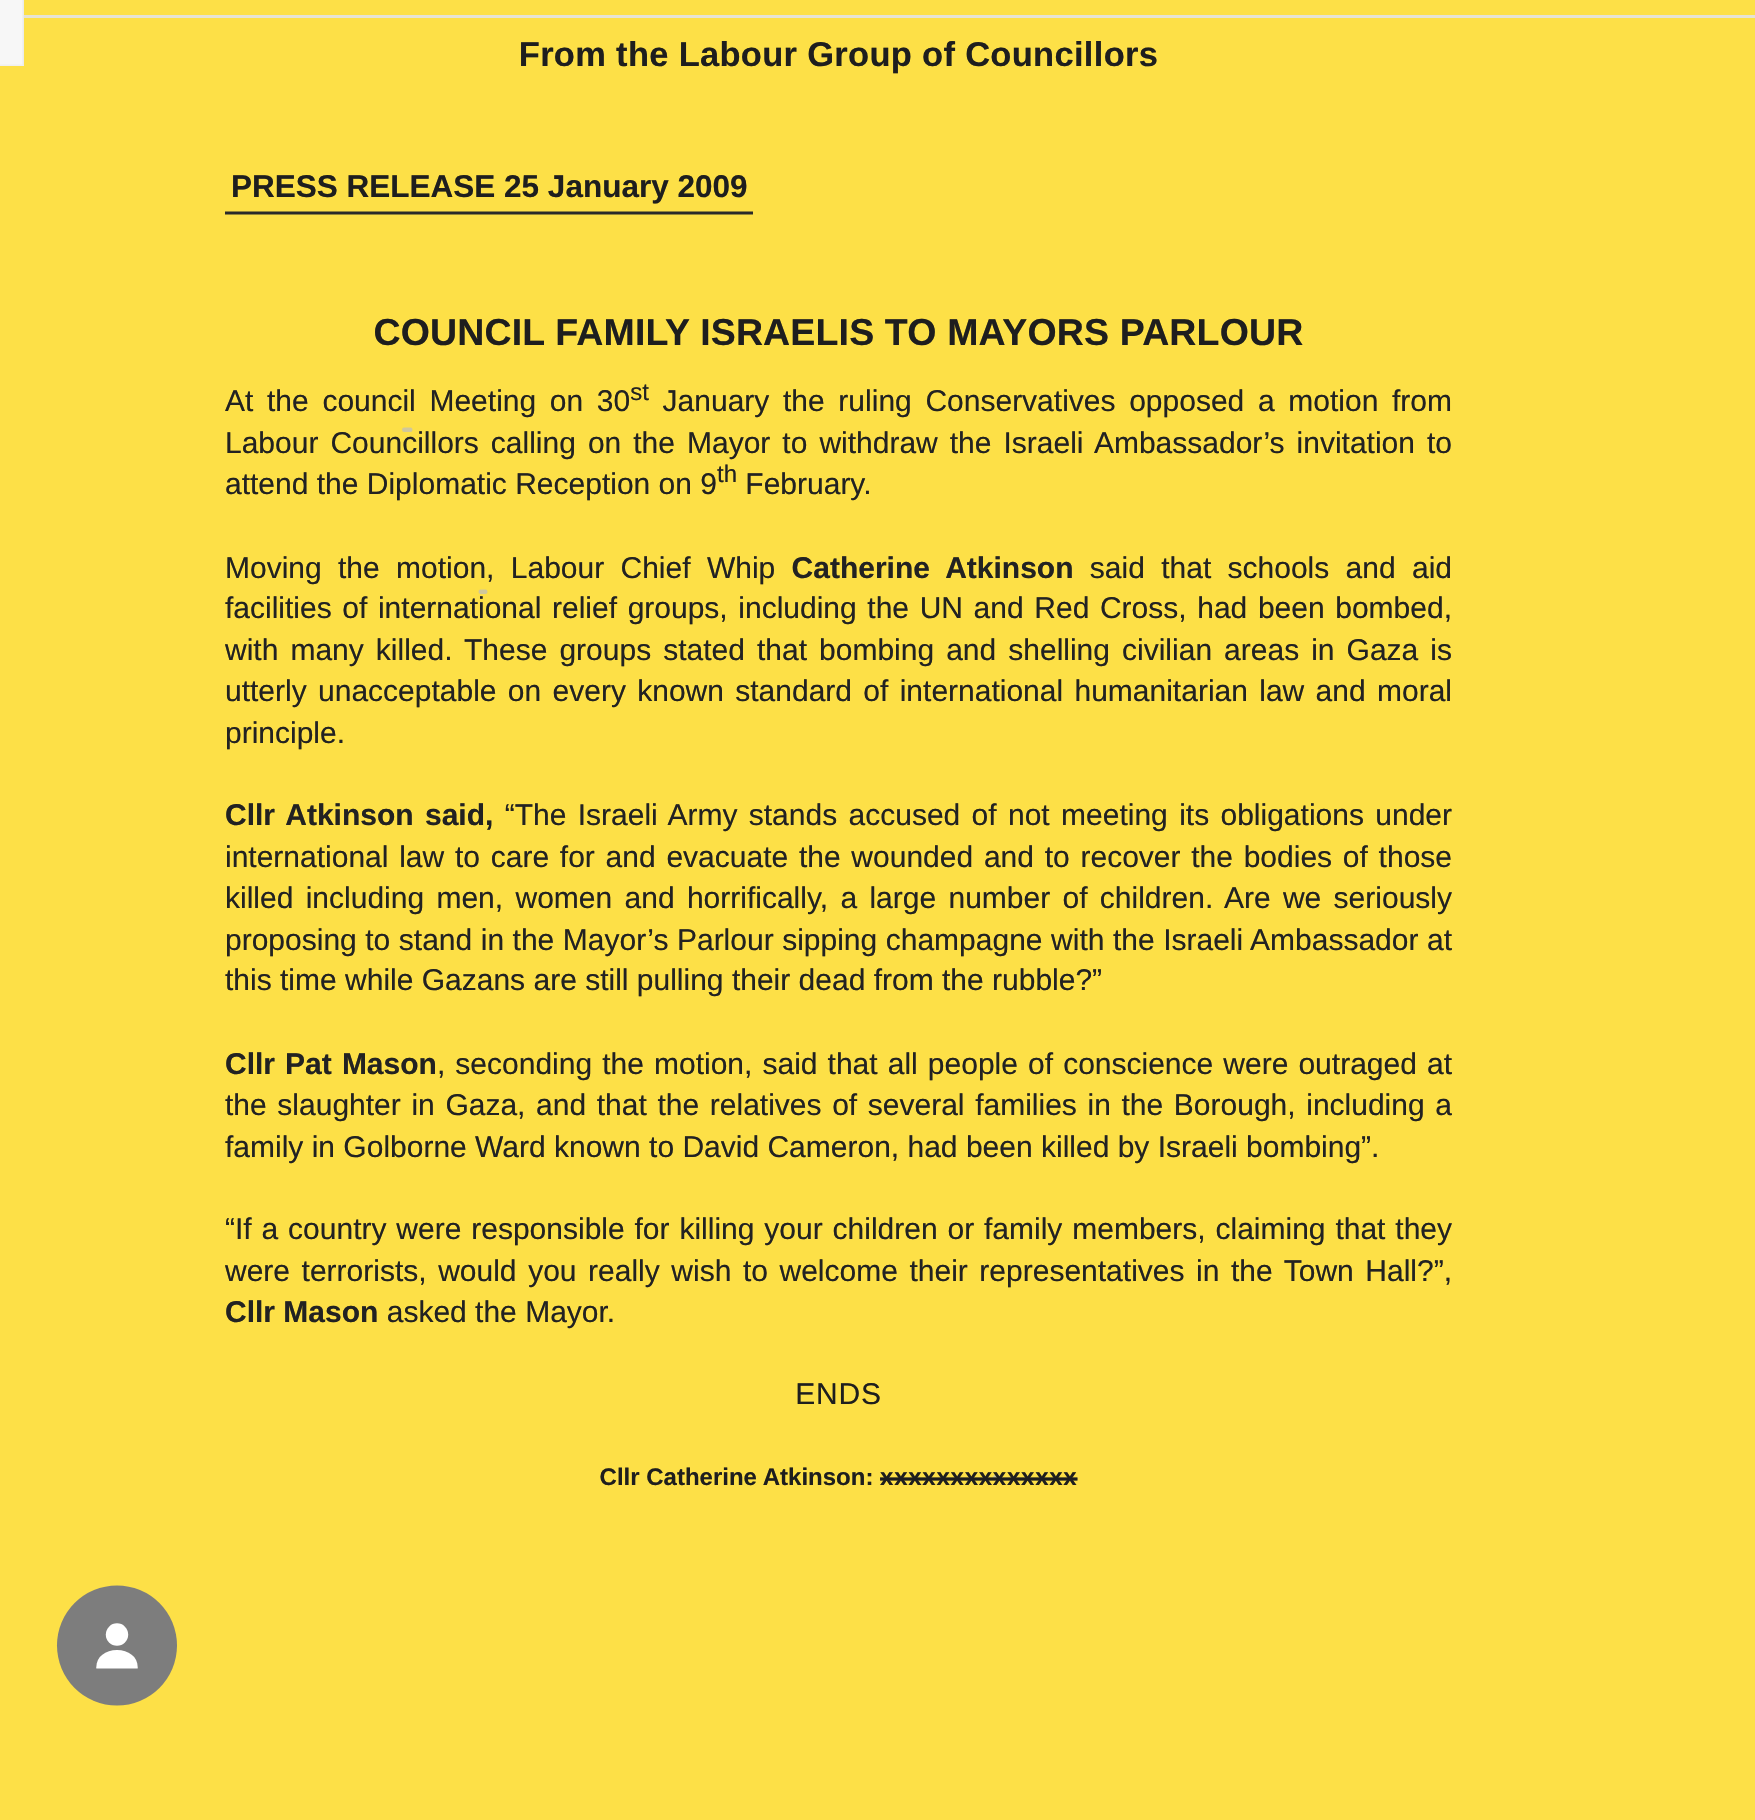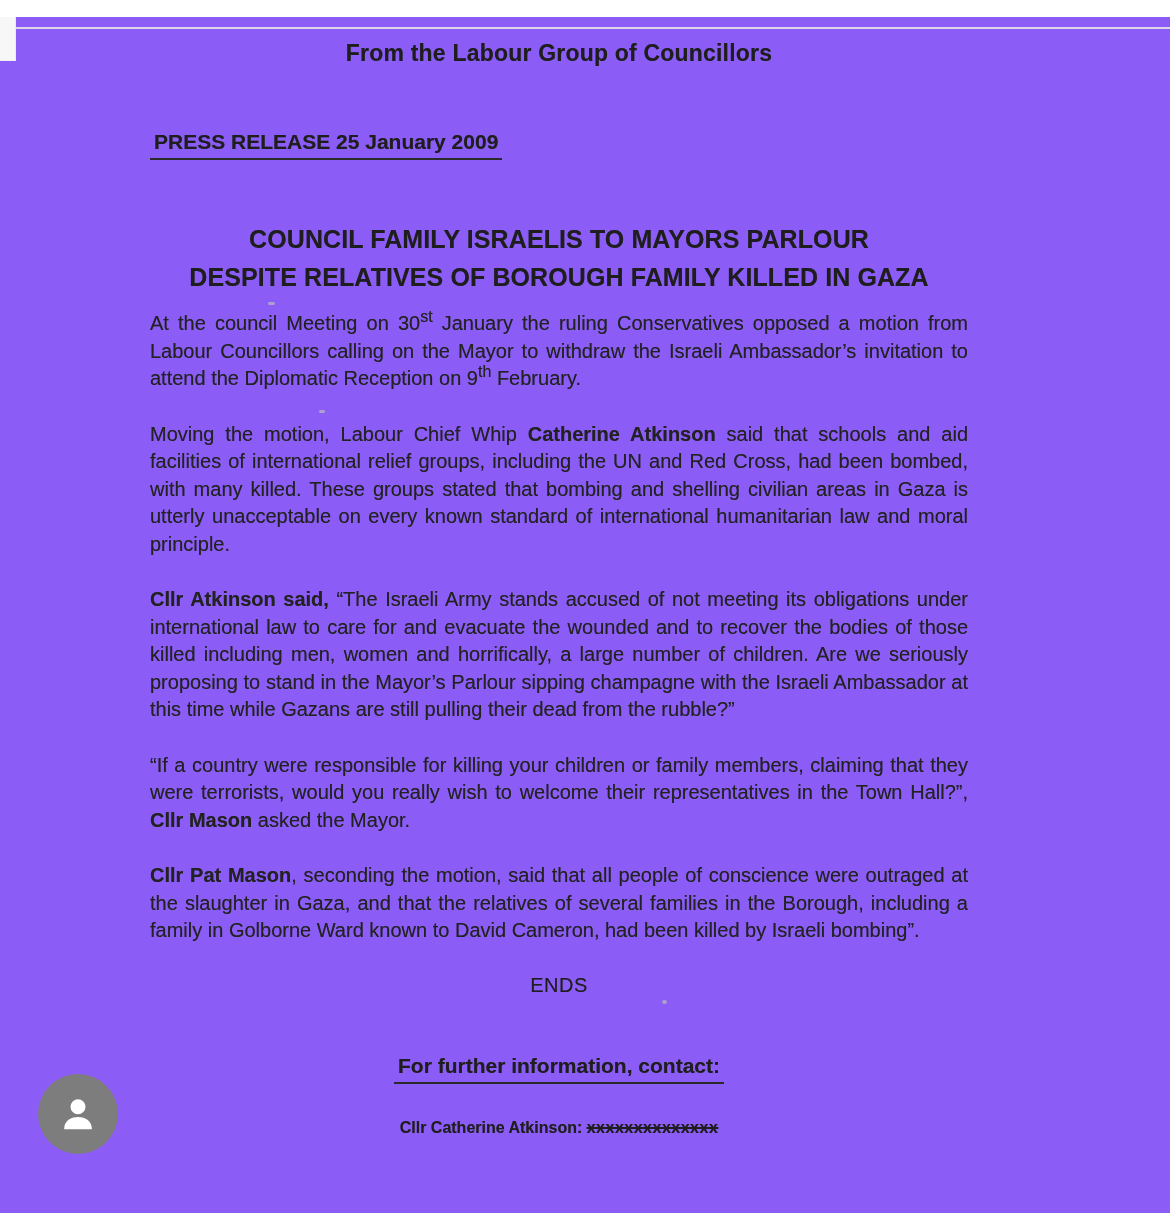--- a/index.html
+++ b/index.html
@@ -7,22 +7,21 @@
   body {
     background: #ffffff;
     font-family: "Liberation Sans", "DejaVu Sans", sans-serif;
     color: #1e1e1e;
     position: relative;
     overflow: hidden;
   }
   .page {
     position: absolute;
     inset: 0;
-    background: #8b5cf6;
-    margin-top: 17px;
+    background: #fde047;
   }
   
   .scan-top-line {
     position: absolute; top: 10px; left: 0; width: 100%; height: 1.5px;
     background: #e3e3e3; opacity: .9;
   }
   .scan-corner {
     position: absolute; top: 0; left: 0; width: 16px; height: 44px;
     background: #f7f7f7; border-right: 1px solid #ececec; border-bottom: 1px solid #f0f0f0;
   }
@@ -100,36 +99,32 @@
   <div class="content">
 
     <h1 class="from-line">From the Labour Group of Councillors</h1>
 
     <h2 class="press-release">
       <span class="underlined">PRESS RELEASE 25 January 2009</span>
     </h2>
 
     <h3 class="headline">
       <span>COUNCIL FAMILY ISRAELIS TO MAYORS PARLOUR</span><br>
-      <span>DESPITE RELATIVES OF BOROUGH FAMILY KILLED IN GAZA</span>
     </h3>
 
     <div class="paras">
         <p class="para"><span>At the council Meeting on 30</span><sup>st</sup><span> January the ruling Conservatives opposed a motion from Labour Councillors calling on the Mayor to withdraw the Israeli Ambassador’s invitation to attend the Diplomatic Reception on 9</span><sup>th</sup><span> February.</span></p>
         <p class="para"><span>Moving the motion, Labour Chief Whip </span><span class="b">Catherine Atkinson</span><span> said that schools and aid facilities of international relief groups, including the UN and Red Cross, had been bombed, with many killed.  These groups stated that bombing and shelling civilian areas in Gaza is utterly unacceptable on every known standard of international humanitarian law and moral principle.</span></p>
         <p class="para"><span class="b">Cllr Atkinson said,</span><span> “The Israeli Army stands accused of not meeting its obligations under international law to care for and evacuate the wounded and to recover the bodies of those killed including men, women and horrifically, a large number of children.  Are we seriously proposing to stand in the Mayor’s Parlour sipping champagne with the Israeli Ambassador at this time while Gazans are still pulling their dead from the rubble?”</span></p>
+        <p class="para"><span class="b">Cllr Pat Mason</span><span>, seconding the motion, said that all people of conscience were outraged at the slaughter in Gaza, and that the relatives of several families in the Borough, including a family in Golborne Ward known to David Cameron, had been killed by Israeli bombing”.</span></p>
         <p class="para"><span>“If a country were responsible for killing your children or family members, claiming that they were terrorists, would you really wish to welcome their representatives in the Town Hall?”, </span><span class="b">Cllr Mason</span><span> asked the Mayor.</span></p>
-        <p class="para"><span class="b">Cllr Pat Mason</span><span>, seconding the motion, said that all people of conscience were outraged at the slaughter in Gaza, and that the relatives of several families in the Borough, including a family in Golborne Ward known to David Cameron, had been killed by Israeli bombing”.</span></p>
       </div>
 
     <div class="ends">ENDS</div>
 
-    <div class="contact-heading">
-      <span class="underlined">For further information, contact:</span>
-    </div>
 
     <div class="contact-line">
       <span>Cllr Catherine Atkinson: </span><span class="redacted">xxxxxxxxxxxxxx</span>
     </div>
 
   </div>
 
   <div class="avatar" style="background: rgb(125, 125, 125); color: rgb(255, 255, 255);">
     <svg width="46" height="46" viewBox="0 0 24 24" aria-hidden="true">
       <circle cx="12" cy="8.2" r="3.9" fill="currentColor"></circle>

